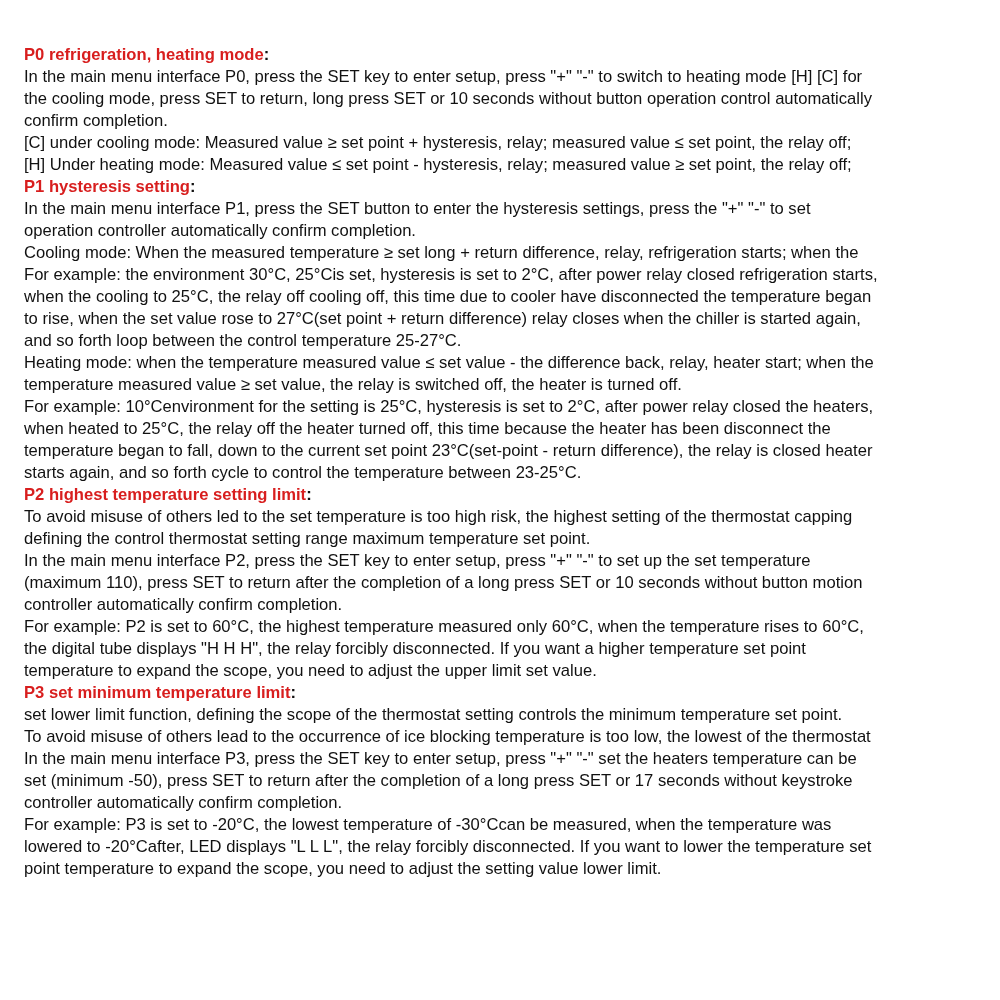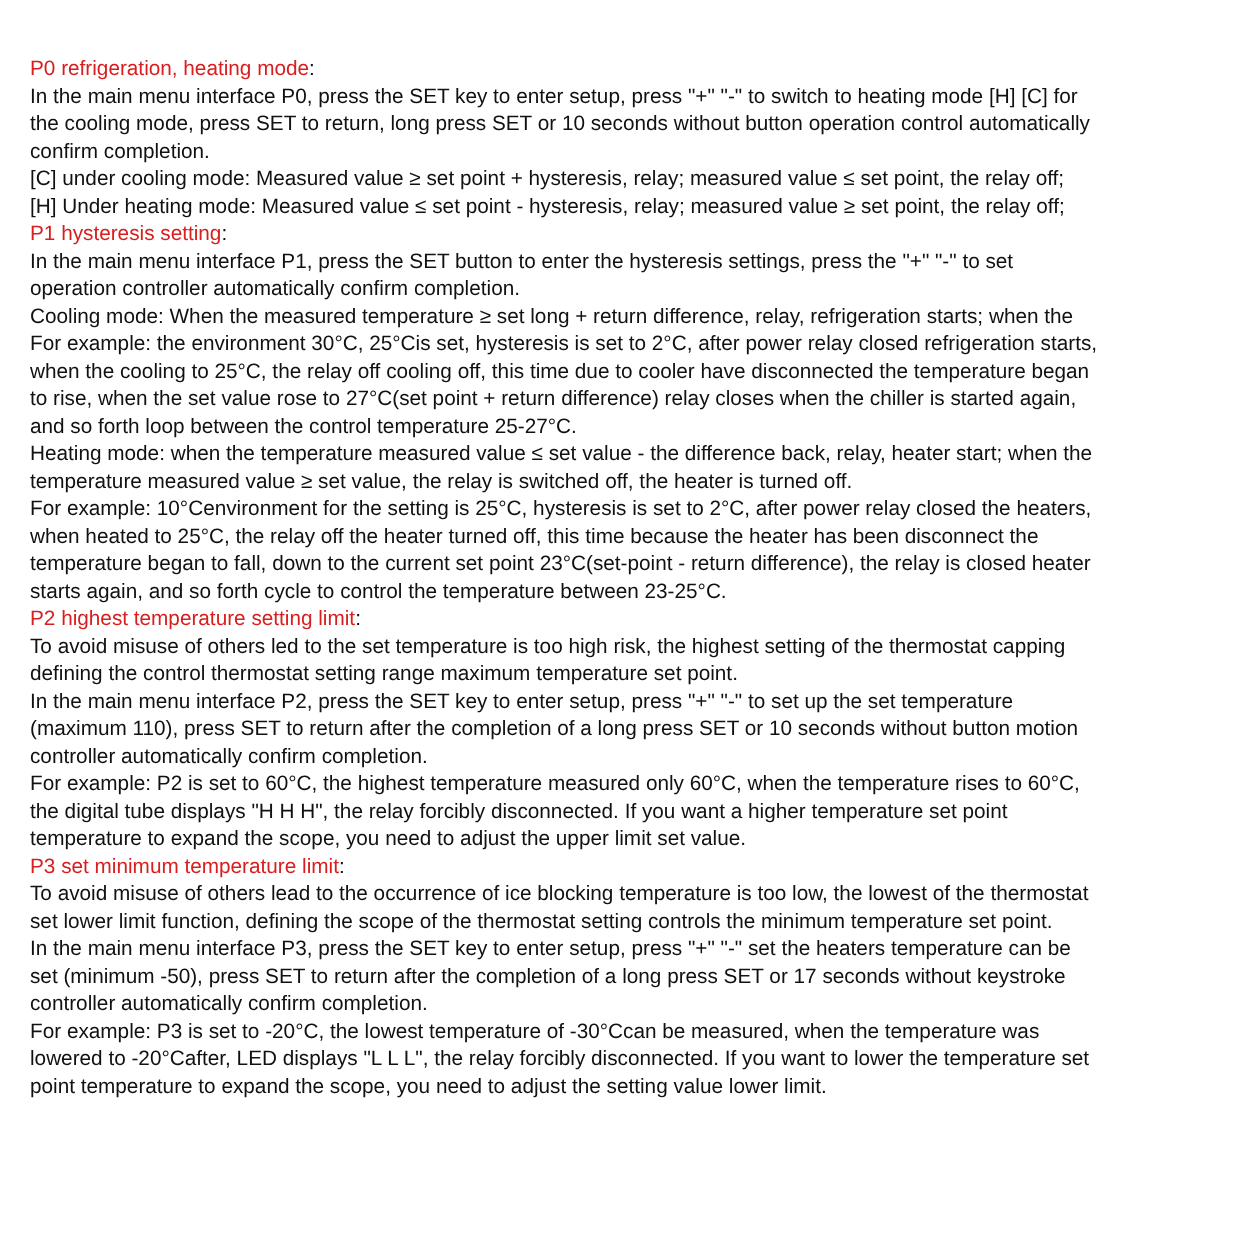--- a/index.html
+++ b/index.html
@@ -8,21 +8,21 @@
       position: absolute;
       left: 24px;
       top: 44px;
       width: 960px;
       font-family: "Liberation Sans", sans-serif;
       font-size: 16.6px;
       line-height: 22px;
       color: #111111;
     }
     .line { white-space: nowrap; height: 22px; }
-    .heading { color: #d81e1e; }
+    .heading { color: #d81e1e; font-weight: bold; }
     .heading .colon { color: #111111; }
   </style>
 </head>
 <body>
 
 <div class="doc">
 
   <div>
     <div class="line heading"><span>P0 refrigeration, heating mode</span><span class="colon">:</span></div>
     <div class="line">In the main menu interface P0, press the SET key to enter setup, press "+" "-" to switch to heating mode [H] [C] for</div>
@@ -56,22 +56,22 @@
     <div class="line">In the main menu interface P2, press the SET key to enter setup, press "+" "-" to set up the set temperature</div>
     <div class="line">(maximum 110), press SET to return after the completion of a long press SET or 10 seconds without button motion</div>
     <div class="line">controller automatically confirm completion.</div>
     <div class="line">For example: P2 is set to 60°C, the highest temperature measured only 60°C, when the temperature rises to 60°C,</div>
     <div class="line">the digital tube displays "H H H", the relay forcibly disconnected. If you want a higher temperature set point</div>
     <div class="line">temperature to expand the scope, you need to adjust the upper limit set value.</div>
   </div>
 
   <div>
     <div class="line heading"><span>P3 set minimum temperature limit</span><span class="colon">:</span></div>
+    <div class="line">set lower limit function, defining the scope of the thermostat setting controls the minimum temperature set point.</div>
     <div class="line">To avoid misuse of others lead to the occurrence of ice blocking temperature is too low, the lowest of the thermostat</div>
-    <div class="line">set lower limit function, defining the scope of the thermostat setting controls the minimum temperature set point.</div>
     <div class="line">In the main menu interface P3, press the SET key to enter setup, press "+" "-" set the heaters temperature can be</div>
     <div class="line">set (minimum -50), press SET to return after the completion of a long press SET or 17 seconds without keystroke</div>
     <div class="line">controller automatically confirm completion.</div>
     <div class="line">For example: P3 is set to -20°C, the lowest temperature of -30°Ccan be measured, when the temperature was</div>
     <div class="line">lowered to -20°Cafter, LED displays "L L L", the relay forcibly disconnected. If you want to lower the temperature set</div>
     <div class="line">point temperature to expand the scope, you need to adjust the setting value lower limit.</div>
   </div>
 
 </div>
 

